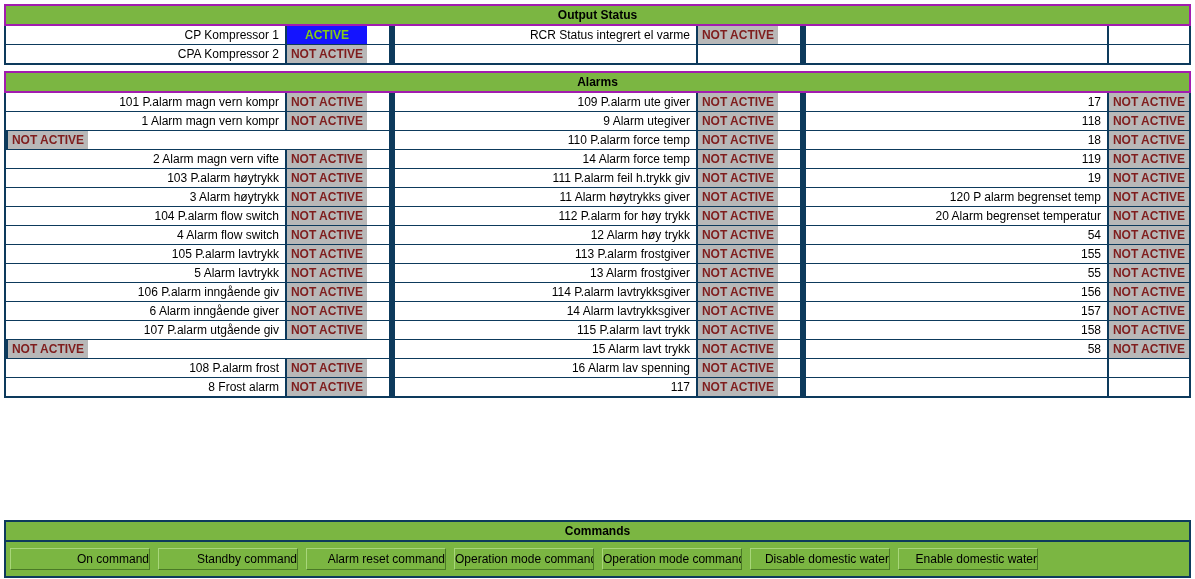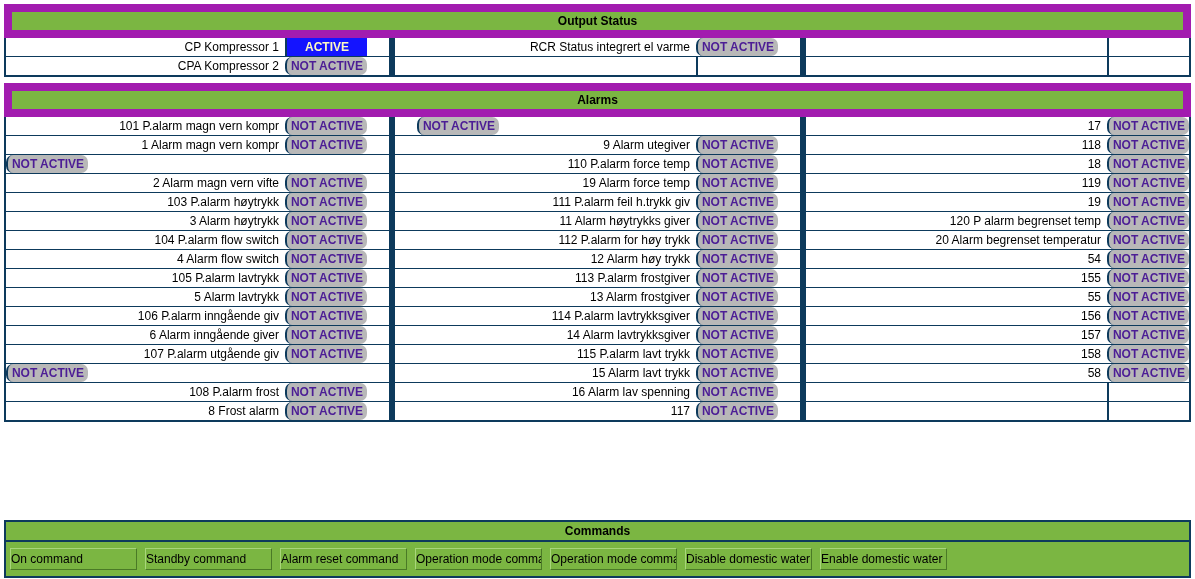--- a/index.html
+++ b/index.html
@@ -8,21 +8,21 @@
     padding: 4px;
     font-family: Arial, sans-serif;
     font-size: 12px;
     background: #fff;
     color: #000;
     width: 1195px;
   }
   .panel { margin-bottom: 6px; }
   .panel-header {
     background: #7bb642;
-    border: 8px solid #a21caf;
+    border: 2px solid #a21caf;
     font-weight: bold;
     text-align: center;
     padding: 2px 0;
   }
   .grid-body {
     border-left: 2px solid #0d3a5c;
     border-right: 2px solid #0d3a5c;
     border-bottom: 2px solid #0d3a5c;
   }
   .grid-row {
@@ -53,26 +53,25 @@
     background: #b8b8b8;
     border-left: 2px solid #0d3a5c;
   }
   .gap {
     width: 6px;
     flex: 0 0 6px;
     background: #0d3a5c;
   }
   .status-active {
     background: #1414ff;
-    color: #fef9c3;
+    color: #84cc16;
   }
   .status-notactive {
     background: #b8b8b8;
-    color: #4c1d95;
-    border-radius: 7px;
+    color: #7f1d1d;
   }
   .status-empty {
     background: #fff;
   }
   .commands-panel {
     position: absolute;
     top: 520px;
     left: 4px;
     right: 4px;
     width: 1187px;
@@ -93,25 +92,25 @@
     padding: 6px 4px;
   }
   .cmd-btn {
     background: #7bb642;
     border: 1px solid #6aa536;
     border-top-color: #a8d67a;
     border-left-color: #a8d67a;
     border-bottom-color: #4a7a26;
     border-right-color: #4a7a26;
     padding: 3px 0;
-    width: 127px;
+    width: 140px;
     font-family: inherit;
     font-size: 12px;
     cursor: pointer;
-    text-align: left;
+    text-align: right;
     white-space: nowrap;
     overflow: hidden;
   }
 </style>
 </head>
 <body>
 
 <div class="panel">
   <div class="panel-header">Output Status</div>
   <div class="grid-body" id="output-status-body">
@@ -153,20 +152,21 @@
 <div class="panel">
   <div class="panel-header">Alarms</div>
   <div class="grid-body" id="alarms-body">
       <div class="grid-row">
         <div class="cell-group">
           <div class="cell-label">101 P.alarm magn vern kompr</div>
           <div class="cell-status status-notactive">NOT ACTIVE</div>
         </div>
         <div class="gap"></div>
         <div class="cell-group">
+          <div class="cell-label">109 P.alarm ute giver</div>
           <div class="cell-status status-notactive">NOT ACTIVE</div>
         </div>
         <div class="gap"></div>
         <div class="cell-group">
           <div class="cell-label">17</div>
           <div class="cell-status status-notactive">NOT ACTIVE</div>
         </div>
       </div>
       <div class="grid-row">
         <div class="cell-group">
@@ -199,21 +199,21 @@
           <div class="cell-status status-notactive">NOT ACTIVE</div>
         </div>
       </div>
       <div class="grid-row">
         <div class="cell-group">
           <div class="cell-label">2 Alarm magn vern vifte</div>
           <div class="cell-status status-notactive">NOT ACTIVE</div>
         </div>
         <div class="gap"></div>
         <div class="cell-group">
-          <div class="cell-label">19 Alarm force temp</div>
+          <div class="cell-label">14 Alarm force temp</div>
           <div class="cell-status status-notactive">NOT ACTIVE</div>
         </div>
         <div class="gap"></div>
         <div class="cell-group">
           <div class="cell-label">119</div>
           <div class="cell-status status-notactive">NOT ACTIVE</div>
         </div>
       </div>
       <div class="grid-row">
         <div class="cell-group">

